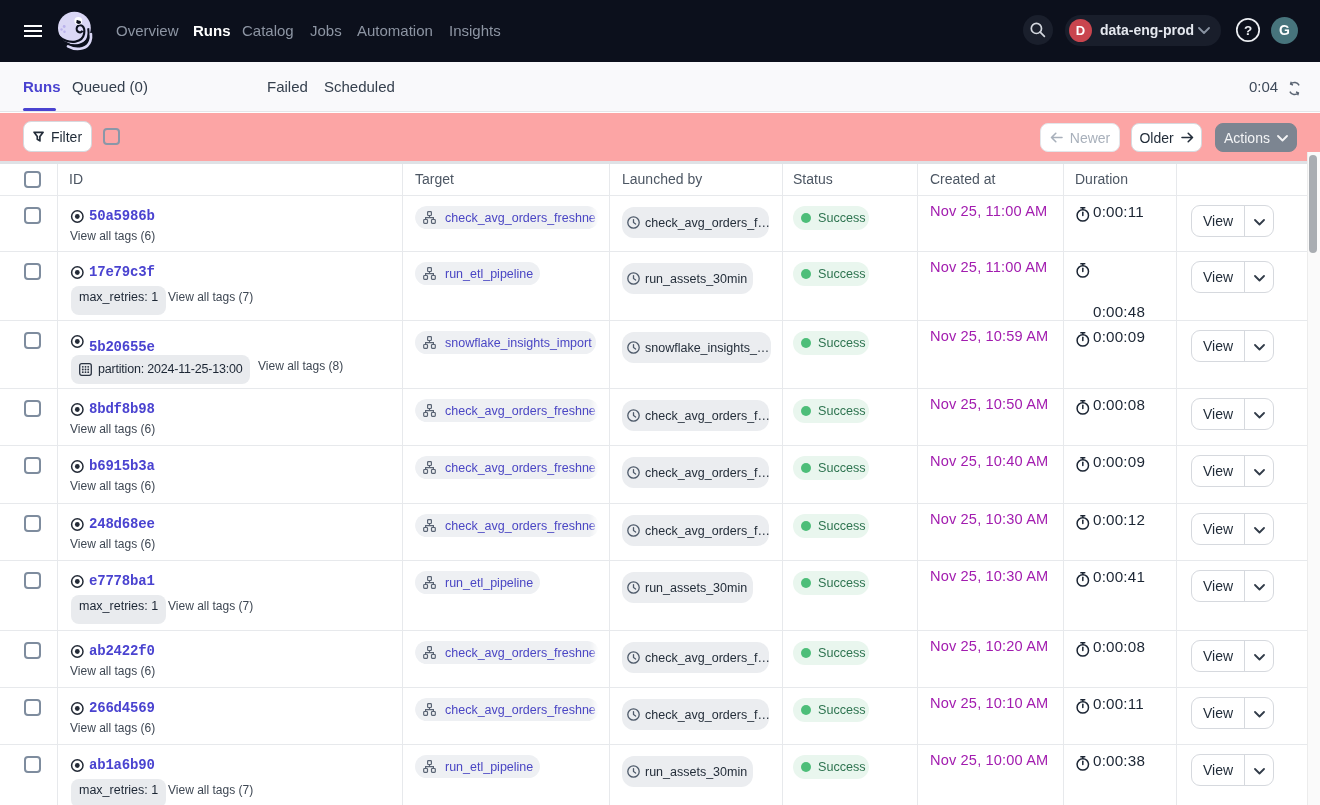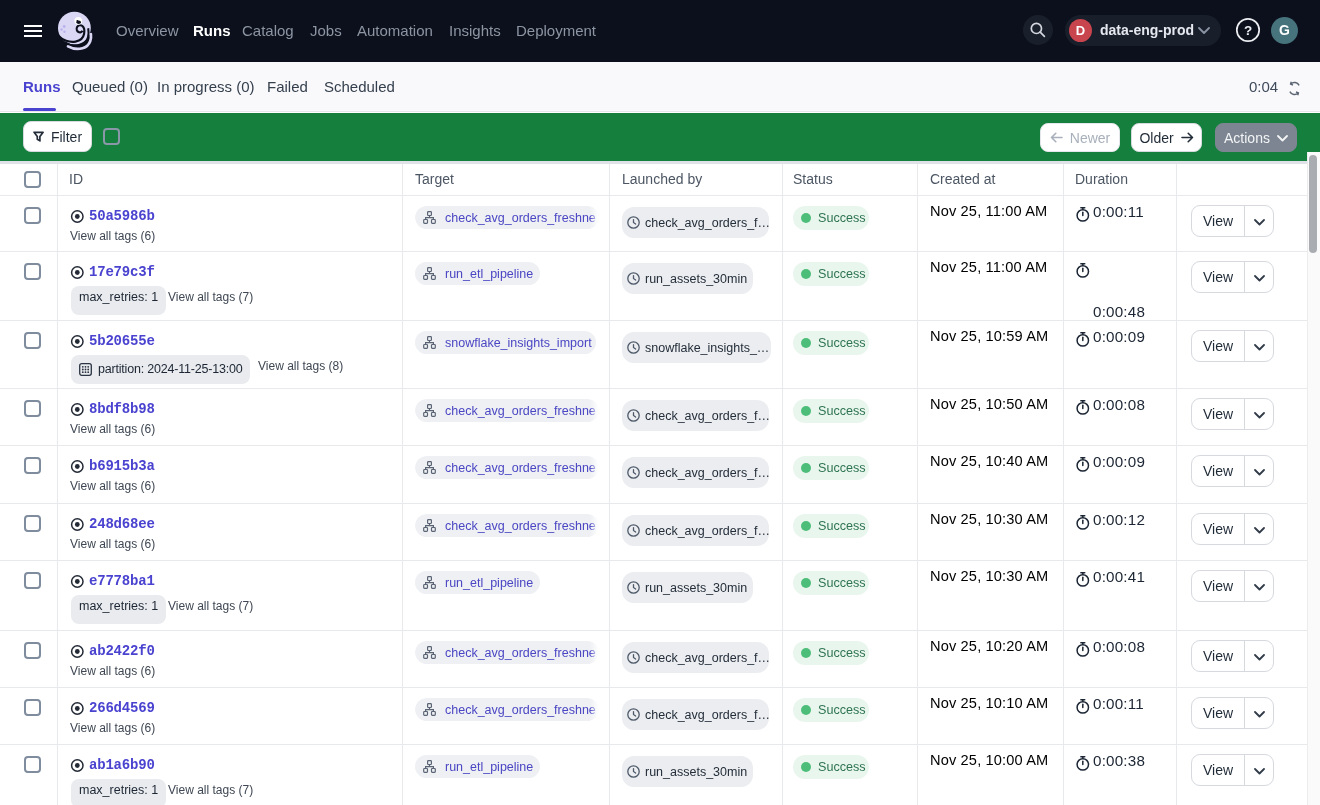--- a/index.html
+++ b/index.html
@@ -3,40 +3,40 @@
 * { margin:0; padding:0; box-sizing:border-box; }
 html,body { width:1320px; height:805px; overflow:hidden; background:#fff;
   font-family:"Liberation Sans", sans-serif; }
 .abs { position:absolute; }
 #topbar { position:absolute; left:0; top:0; width:1320px; height:62px; background:#0c101c; }
 .nav { position:absolute; top:0; height:62px; line-height:62px; font-size:15px; font-weight:500; color:#8d95a3; }
 .nav.active { color:#fff; font-weight:700; }
 #tabbar { position:absolute; left:0; top:62px; width:1320px; height:50px; background:#f9f9fb; border-bottom:1px solid #e4e6ea; }
 .tab { position:absolute; top:0; height:49px; line-height:49px; font-size:15px; font-weight:500; color:#343f4d; }
 .tab.active { color:#4a43d0; font-weight:600; }
-#toolbar { position:absolute; left:0; top:113px; width:1320px; height:48px; background:#15803d; }
+#toolbar { position:absolute; left:0; top:113px; width:1320px; height:48px; background:#fca5a5; }
 .btn { position:absolute; background:#fff; border:1px solid #d6d9de; border-radius:8px;
   font-size:14px; font-weight:500; color:#1f2a37; display:flex; align-items:center; justify-content:center; }
 #grayband { position:absolute; left:0; top:161px; width:1320px; height:3px; background:#dfe2e6; }
 #table { position:absolute; left:0; top:164px; width:1307px; height:641px; background:#fff; }
 .hdr { position:absolute; top:0; height:31px; line-height:31px; font-size:14px; color:#4c5663; }
 .vline { position:absolute; top:0; width:1px; height:641px; background:#e7e9ec; }
 .rowline { position:absolute; left:0; width:1307px; height:1px; background:#e7e9ec; }
 .cb { position:absolute; left:24px; width:17px; height:17px; border:2px solid #7e8c9e; border-radius:4px; background:#fff; }
 .runid { position:absolute; left:89px; font-family:"Liberation Mono", monospace; font-size:14px; letter-spacing:-0.2px; color:#4a43d0; font-weight:700; }
 .vat { position:absolute; font-size:12px; color:#3e4753; }
 .tagpill { position:absolute; background:#e9ebee; border-radius:8px; height:29px; line-height:23px; font-size:12.5px; color:#1c2634; }
 .tpill { position:absolute; left:415px; height:23px; background:#eef0f3; border-radius:12px; display:flex; align-items:center; }
 .tpill span { font-size:12.5px; color:#4a46c4; white-space:nowrap; }
 .lpill { position:absolute; left:622px; height:31px; background:#ebedf0; border-radius:12px; display:flex; align-items:center; }
 .lpill span { font-size:12.5px; color:#242e3a; white-space:nowrap; }
 .spill { position:absolute; left:793px; width:76px; height:24px; background:#e9f6ee; border-radius:12px; display:flex; align-items:center; }
 .sdot { width:10px; height:10px; border-radius:50%; background:#4dbe79; margin-left:8px; }
 .stxt { font-size:12.6px; font-weight:500; color:#2e7450; margin-left:7px; }
-.created { position:absolute; left:930px; font-size:14.6px; font-weight:500; color:#000000; letter-spacing:0.15px; }
+.created { position:absolute; left:930px; font-size:14.6px; font-weight:500; color:#a21caf; letter-spacing:0.15px; }
 .dur { position:absolute; left:1093px; font-size:15.2px; font-weight:500; color:#1b2533; letter-spacing:0.2px; }
 .viewbtn { position:absolute; left:1191px; width:83px; height:32px; border:1px solid #d6d9de; border-radius:9px; background:#fff; display:flex; }
 .viewbtn .vleft { width:53px; height:100%; border-right:1px solid #d6d9de; display:flex; align-items:center; justify-content:center; font-size:14px; font-weight:500; color:#1f2a37; }
 .viewbtn .vright { flex:1; display:flex; align-items:center; justify-content:center; }
 #scroll { position:absolute; left:1307px; top:152px; width:13px; height:653px; background:#fafafa; border-left:1px solid #ececec; }
 #thumb { position:absolute; left:1309px; top:155px; width:8px; height:98px; background:#a9adb2; border-radius:4px; }
 </style></head><body>
 
 <div id="topbar">
 <svg class="abs" style="left:23px;top:24px;" width="20" height="14" viewBox="0 0 20 14" fill="none" xmlns="http://www.w3.org/2000/svg">
@@ -53,42 +53,40 @@
 <circle cx="22.3" cy="9.8" r="3.9" fill="#fdfdfe"></circle>
 <ellipse cx="22.7" cy="11.2" rx="2.3" ry="1.8" fill="#0c101c"></ellipse>
 <circle cx="21.4" cy="10.0" r="1.0" fill="#0c101c"></circle>
 </svg>
 <div class="nav" style="left:116px;">Overview</div>
 <div class="nav active" style="left:193px;">Runs</div>
 <div class="nav" style="left:242px;">Catalog</div>
 <div class="nav" style="left:310px;">Jobs</div>
 <div class="nav" style="left:357px;">Automation</div>
 <div class="nav" style="left:449px;">Insights</div>
-<div class="nav" style="left:516px;">Deployment</div>
 <svg class="abs" style="left:1023px;top:15px;" width="30" height="30" viewBox="0 0 30 30" fill="none" xmlns="http://www.w3.org/2000/svg">
       <circle cx="15" cy="15" r="15" fill="#1a1f2c"></circle>
       <circle cx="13.4" cy="13.4" r="5.1" stroke="#d3d7de" stroke-width="1.7"></circle>
       <path d="M17.2 17.2 L21.4 21.4" stroke="#d3d7de" stroke-width="1.7" stroke-linecap="round"></path>
     </svg>
 <div class="abs" style="left:1065px;top:15px;width:156px;height:31px;border-radius:16px;background:#191e2b;"></div>
 <div class="abs" style="left:1069px;top:19px;width:23px;height:23px;border-radius:50%;background:#c9454e;color:#fff;font-size:13px;font-weight:700;text-align:center;line-height:23px;">D</div>
 <div class="abs" style="left:1100px;top:15px;height:31px;line-height:31px;font-size:14px;font-weight:700;color:#e5e8ef;">data-eng-prod</div>
 <svg class="abs" style="left:1198px;top:27px;" width="12" height="8" viewBox="0 0 12 8" fill="none" xmlns="http://www.w3.org/2000/svg">
       <path d="M1 1 L6 6 L11 1" stroke="#8a93a2" stroke-width="1.8" fill="none" stroke-linecap="round" stroke-linejoin="round"></path>
     </svg>
 <svg class="abs" style="left:1235px;top:17px;" width="26" height="26" viewBox="0 0 26 26" fill="none" xmlns="http://www.w3.org/2000/svg">
       <circle cx="13" cy="13" r="11.2" stroke="#eceef2" stroke-width="1.7"></circle>
       <text x="13" y="18" text-anchor="middle" font-family="Liberation Sans" font-size="13.5" font-weight="700" fill="#eceef2">?</text>
     </svg>
 <div class="abs" style="left:1271px;top:17px;width:27px;height:27px;border-radius:50%;background:#47747c;color:#fff;font-size:14px;font-weight:600;text-align:center;line-height:27px;">G</div>
 </div>
 <div id="tabbar">
 <div class="tab active" style="left:23px;">Runs</div>
 <div class="tab" style="left:72px;">Queued (0)</div>
-<div class="tab" style="left:157px;">In progress (0)</div>
 <div class="tab" style="left:267px;">Failed</div>
 <div class="tab" style="left:324px;">Scheduled</div>
 <div class="abs" style="left:23px;top:46px;width:33px;height:3px;background:#4a43d0;border-radius:2px;"></div>
 <div class="abs" style="left:1249px;top:0;height:49px;line-height:49px;font-size:15px;color:#3f4b5b;">0:04</div>
 <svg class="abs" style="left:1287px;top:19px;" width="15" height="15" viewBox="0 0 15 15" fill="none" xmlns="http://www.w3.org/2000/svg">
       <path d="M12.1 4.4 A5.2 5.2 0 0 0 3.7 3.0" stroke="#5b6573" stroke-width="1.5" fill="none"></path>
       <path d="M4.3 0.7 L3.5 3.2 L6.0 4.0" stroke="#5b6573" stroke-width="1.4" fill="none" stroke-linejoin="round"></path>
       <path d="M2.9 10.6 A5.2 5.2 0 0 0 11.3 12.0" stroke="#5b6573" stroke-width="1.5" fill="none"></path>
       <path d="M10.7 14.3 L11.5 11.8 L9.0 11.0" stroke="#5b6573" stroke-width="1.4" fill="none" stroke-linejoin="round"></path>
     </svg>
@@ -216,21 +214,21 @@
           <path d="M1 1 L5.5 5.5 L10 1" stroke="#323c49" stroke-width="1.8" fill="none" stroke-linecap="round" stroke-linejoin="round"></path>
         </svg>
       </div>
     </div>
 <div class="rowline" style="top:224px;"></div>
 <div class="cb" style="top:168px;"></div>
 <svg class="abs" style="left:70px;top:170px;" width="15" height="15" viewBox="0 0 15 15" fill="none" xmlns="http://www.w3.org/2000/svg">
       <circle cx="7.3" cy="7.5" r="5.7" stroke="#232a36" stroke-width="1.5"></circle>
       <circle cx="7.3" cy="7.5" r="2.4" fill="#232a36"></circle>
     </svg>
-<div class="runid" style="top:169px;">5b20655e</div>
+<div class="runid" style="top:175px;">5b20655e</div>
 <div class="tagpill" style="left:71px;top:191px;display:flex;align-items:center;padding:0 8px;letter-spacing:-0.2px;">
       <svg class="abs" style="position:relative;margin-right:6px;" width="13" height="13" viewBox="0 0 13 13" fill="none" xmlns="http://www.w3.org/2000/svg">
         <rect x="0.7" y="0.7" width="11.6" height="11.6" rx="2" stroke="#2b3442" stroke-width="1.3"></rect>
         <circle cx="3.8" cy="3.8" r="0.9" fill="#2b3442"></circle>
         <circle cx="6.5" cy="3.8" r="0.9" fill="#2b3442"></circle>
         <circle cx="9.2" cy="3.8" r="0.9" fill="#2b3442"></circle>
         <circle cx="3.8" cy="6.5" r="0.9" fill="#2b3442"></circle>
         <circle cx="6.5" cy="6.5" r="0.9" fill="#2b3442"></circle>
         <circle cx="9.2" cy="6.5" r="0.9" fill="#2b3442"></circle>
         <circle cx="3.8" cy="9.2" r="0.9" fill="#2b3442"></circle>

